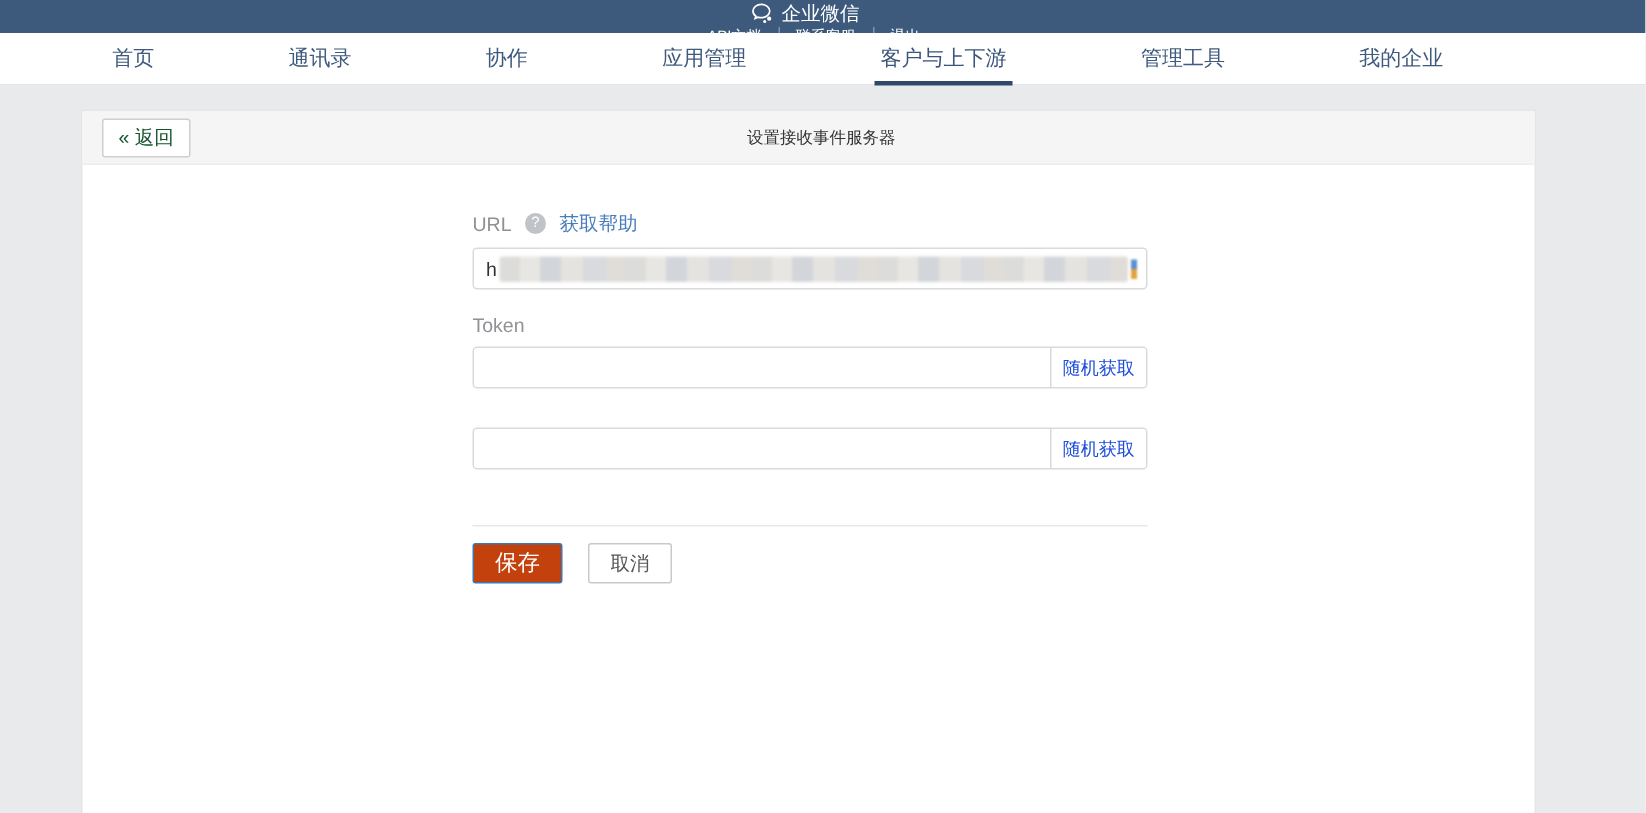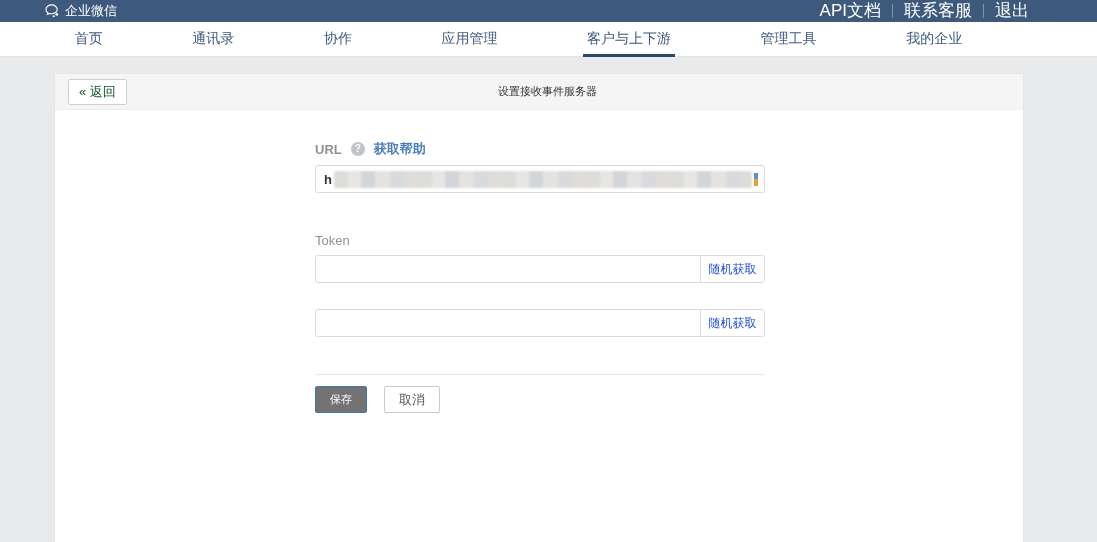--- a/index.html
+++ b/index.html
@@ -12,30 +12,31 @@
 
   
   .topbar {
     height: 22px;
     background: #3d5a7d;
     color: #fff;
     display: flex;
     align-items: center;
     justify-content: space-between;
     padding: 0 68px 0 45px;
+    flex-direction: column;
   }
   .logo {
     display: flex;
     align-items: center;
     gap: 5px;
     font-size: 13px;
     cursor: pointer;
   }
   .logo svg { display: block; }
-  .topbar-links { display: flex; align-items: flex-start; font-size: 17px; }
+  .topbar-links { display: flex; align-items: flex-start; font-size: 10px; }
   .topbar-link {
     padding: 0 11px;
     color: #ffffff;
     text-decoration: none;
     line-height: 14px;
     cursor: pointer;
   }
   .topbar-link + .topbar-link { border-left: 1px solid rgba(255,255,255,0.35); }
   .topbar-link:last-child { padding-right: 0; }
 
@@ -171,35 +172,35 @@
     width: 64px;
     border: none;
     border-left: 1px solid #d8dade;
     background: #fff;
     color: #1d4ed8;
     font-size: 12px;
     cursor: pointer;
     font-family: inherit;
   }
 
-  .field-url   { margin-bottom: 40px; font-weight: bold; }
+  .field-url   { margin-bottom: 16px; }
   .field-token { margin-bottom: 26px; }
   .field-aes   { margin-bottom: 37px; }
 
   .form-divider {
     border: none;
     border-top: 1px solid #e8e8e8;
     margin-bottom: 11px;
   }
   .button-row { display: flex; gap: 17px; }
   .save-button {
-    background: #737373;
+    background: #c2410c;
     border: 1px solid #3879b8;
     color: #fff;
-    font-size: 11px;
+    font-size: 15px;
     height: 27px;
     padding: 0 14px;
     border-radius: 2px;
     cursor: pointer;
     font-family: inherit;
   }
   .cancel-button {
     background: #fff;
     border: 1px solid #c9c9c9;
     color: #555;

